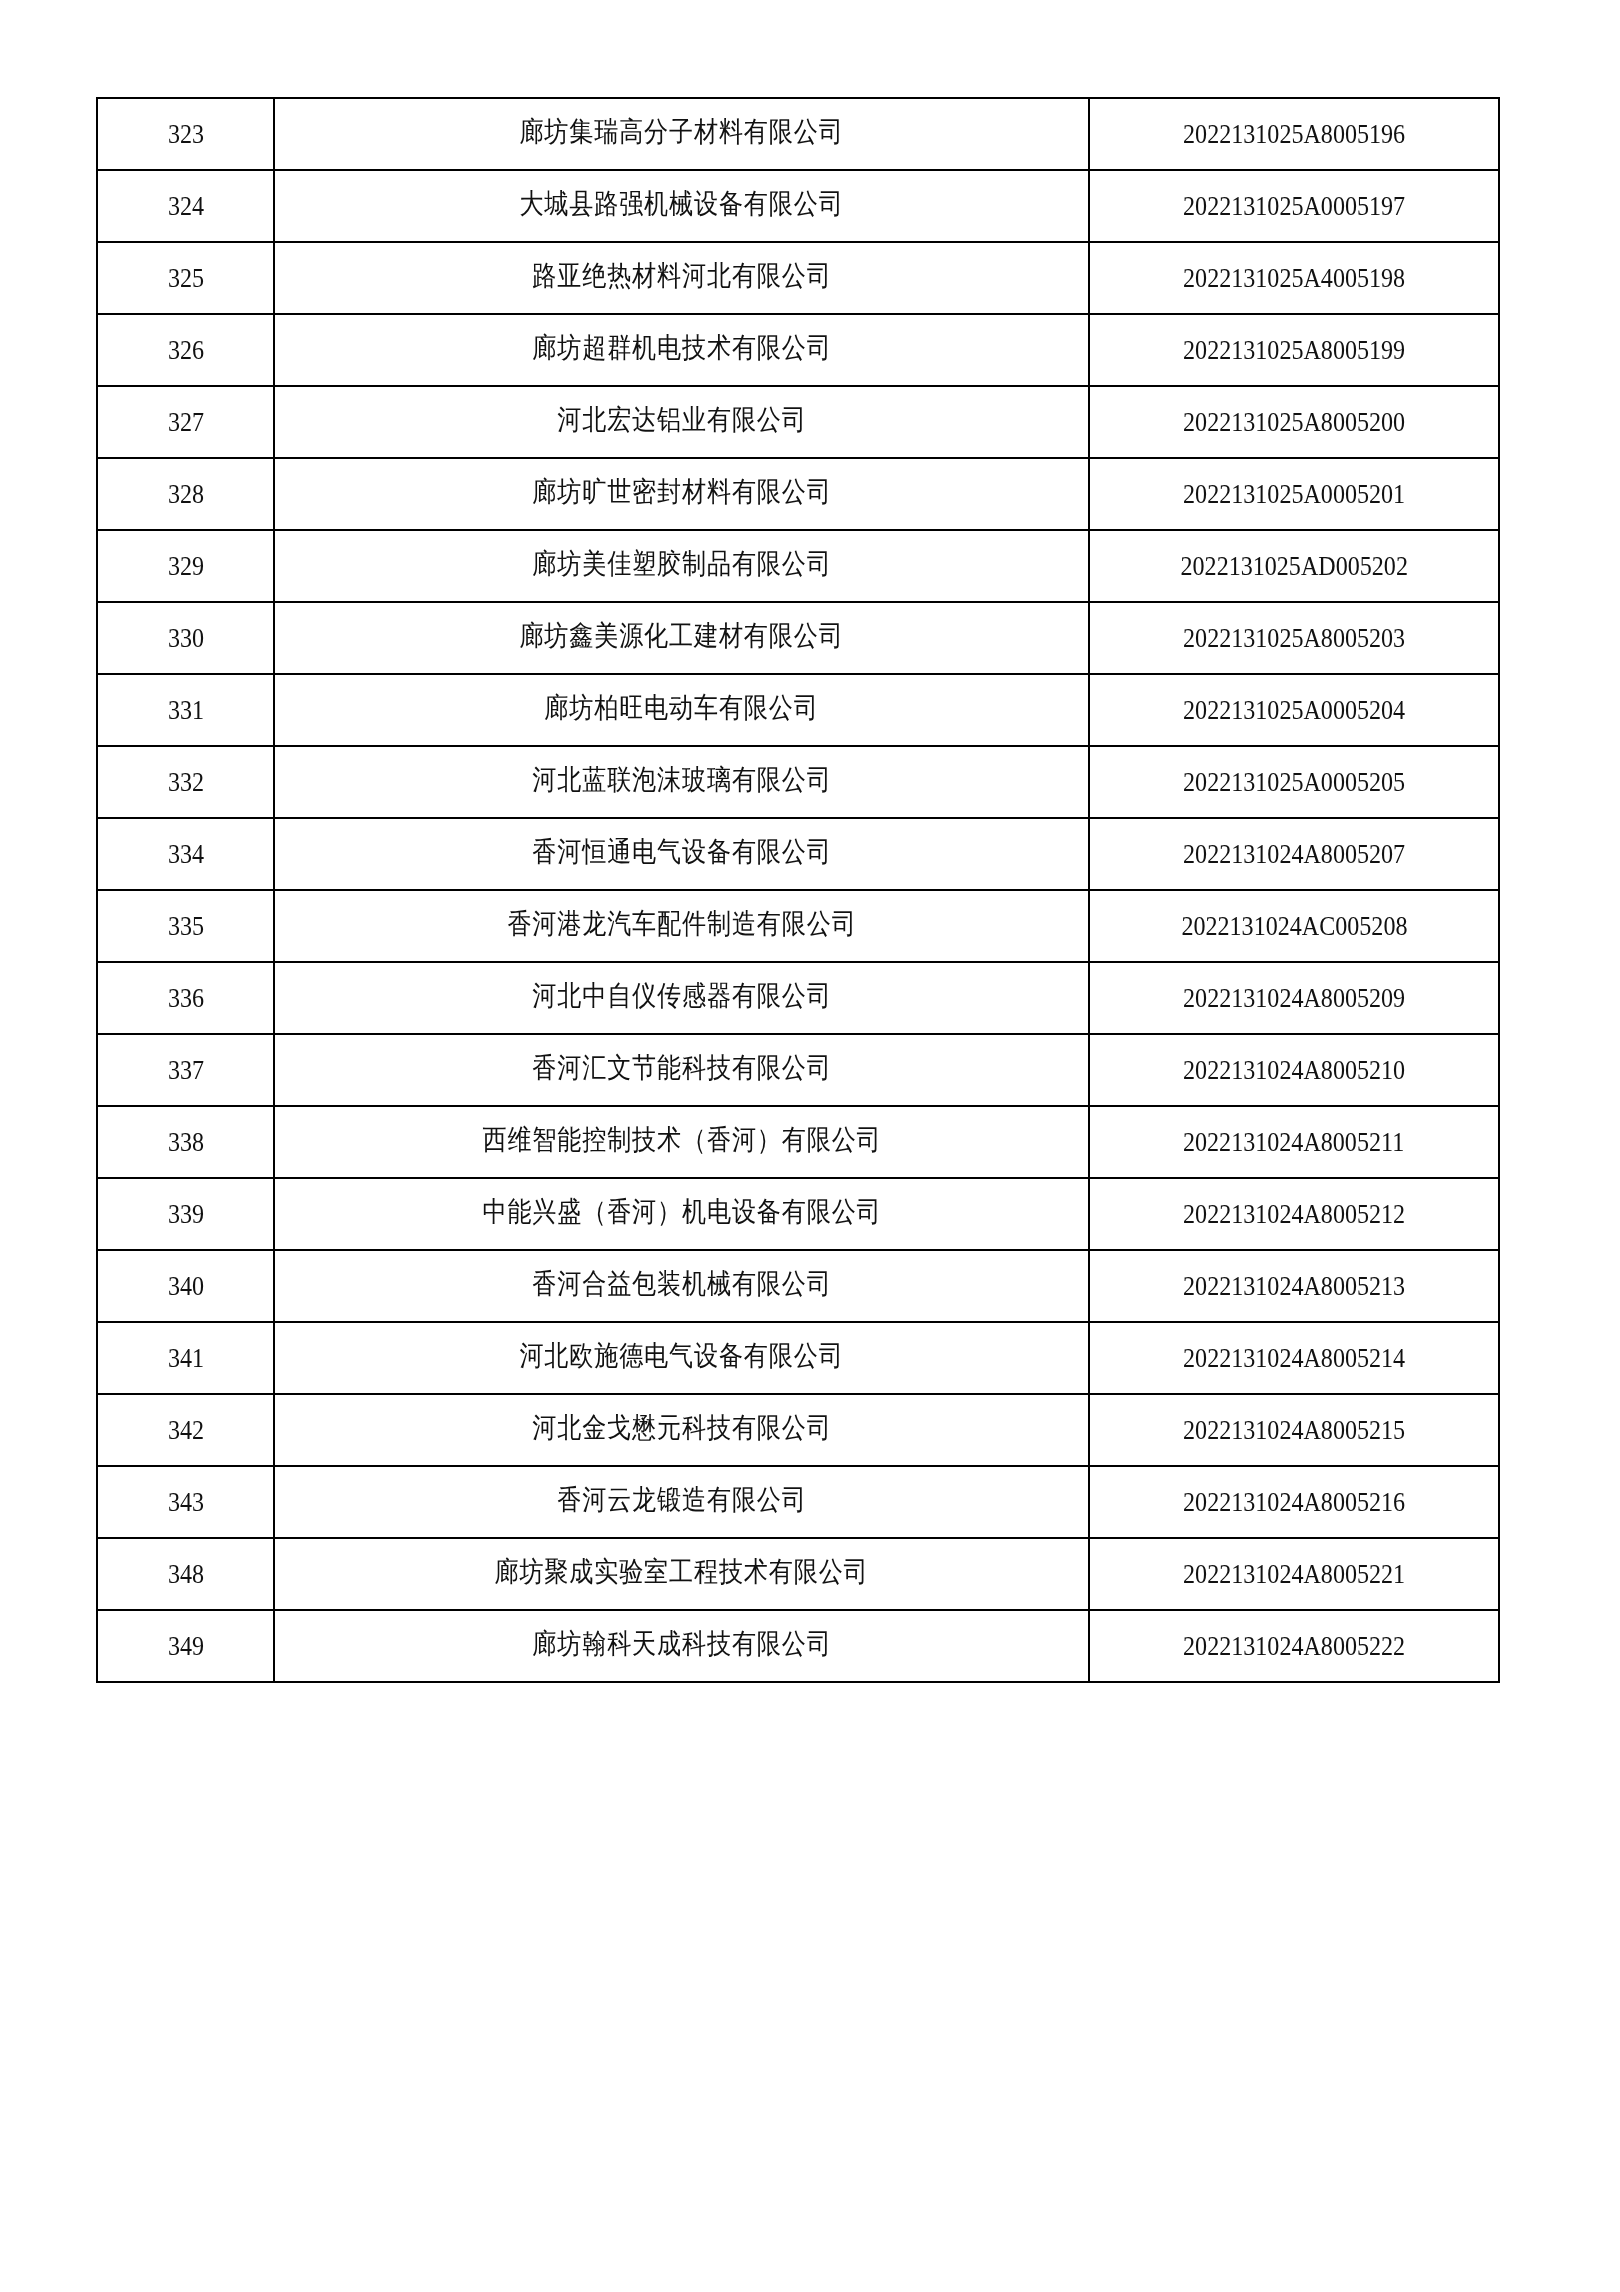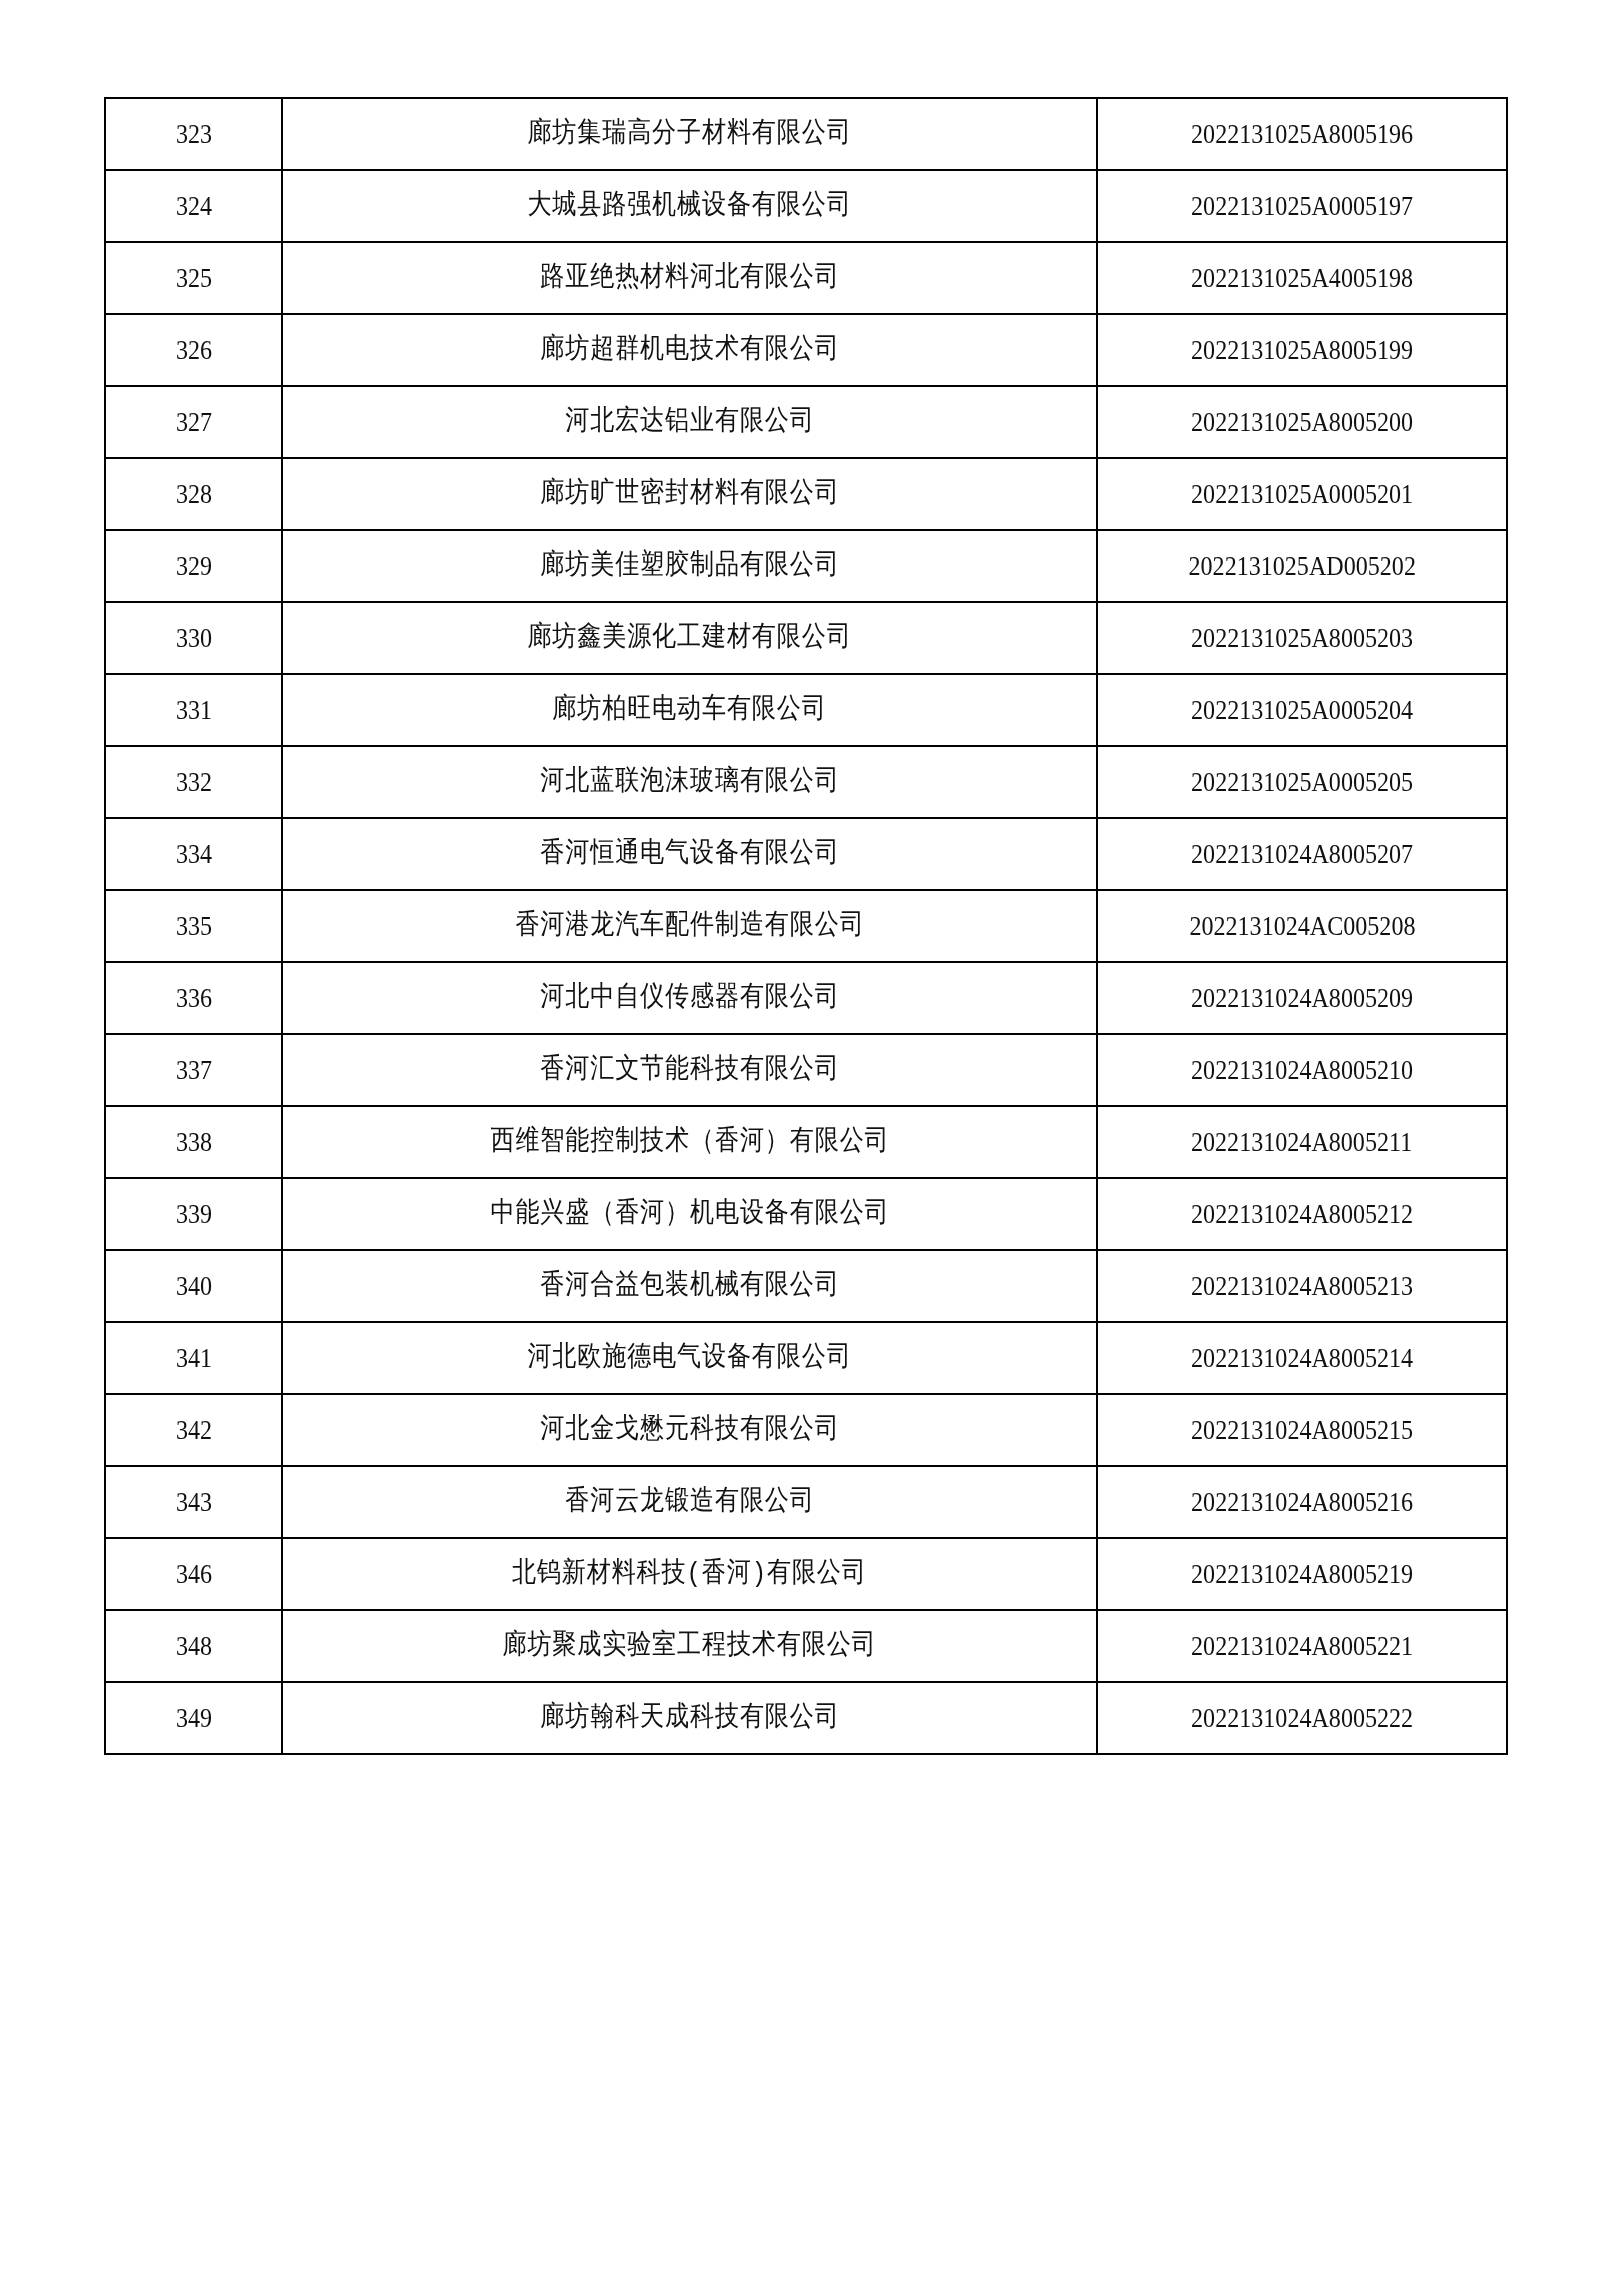--- a/index.html
+++ b/index.html
@@ -17,21 +17,21 @@
     }
     .page {
       position: absolute;
       left: 0; top: 0;
       width: 1620px;
       height: 2293px;
       background: #ffffff;
     }
     table.list {
       position: absolute;
-      left: 104px;
+      left: 96px;
       top: 97px;
       width: 1403px;
       border-collapse: collapse;
       table-layout: fixed;
     }
     table.list col.c-idx { width: 177px; }
     table.list col.c-name { width: 815px; }
     table.list col.c-code { width: 410px; }
     table.list td {
       border: 2.9px solid #000000;
@@ -172,25 +172,20 @@
           <td class="idx"><span class="narrow">342</span></td>
           <td class="name"><span class="narrow">河北金戈懋元科技有限公司</span></td>
           <td class="code"><span class="narrow">2022131024A8005215</span></td>
         </tr>
         <tr>
           <td class="idx"><span class="narrow">343</span></td>
           <td class="name"><span class="narrow">香河云龙锻造有限公司</span></td>
           <td class="code"><span class="narrow">2022131024A8005216</span></td>
         </tr>
         <tr>
-          <td class="idx"><span class="narrow">346</span></td>
-          <td class="name"><span class="narrow">北钨新材料科技(香河)有限公司</span></td>
-          <td class="code"><span class="narrow">2022131024A8005219</span></td>
-        </tr>
-        <tr>
           <td class="idx"><span class="narrow">348</span></td>
           <td class="name"><span class="narrow">廊坊聚成实验室工程技术有限公司</span></td>
           <td class="code"><span class="narrow">2022131024A8005221</span></td>
         </tr>
         <tr>
           <td class="idx"><span class="narrow">349</span></td>
           <td class="name"><span class="narrow">廊坊翰科天成科技有限公司</span></td>
           <td class="code"><span class="narrow">2022131024A8005222</span></td>
         </tr>
       </tbody>

